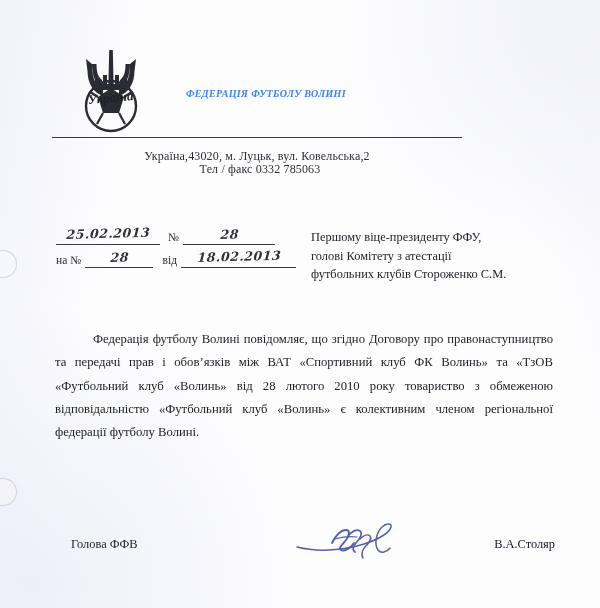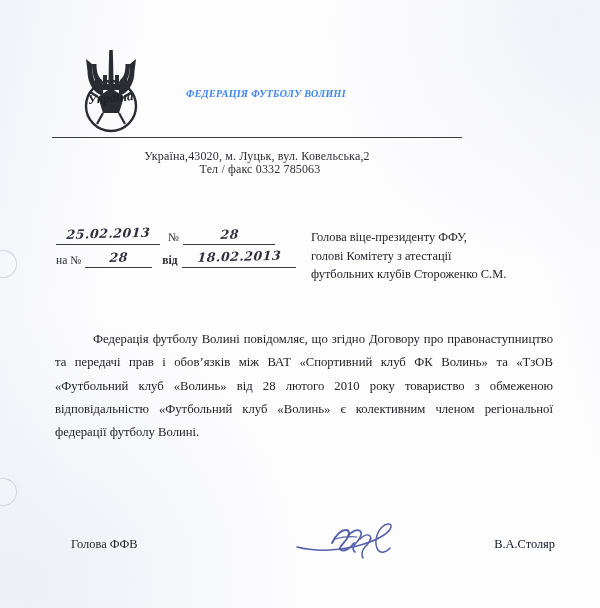--- a/index.html
+++ b/index.html
@@ -270,29 +270,29 @@
       <span class="ruled" id="ref-num-field">
         <span class="hw">28</span>
       </span>
     </div>
 
     <div class="ref-row">
       <span class="ref-label">на №</span>
       <span class="ruled" id="ref-onum-field">
         <span class="hw">28</span>
       </span>
-      <span class="ref-label" style="padding-left:10px;font-weight:bold;">від</span>
+      <span class="ref-label" style="padding-left:10px;">від</span>
       <span class="ruled" id="ref-odate-field">
         <span class="hw">18.02.2013</span>
       </span>
     </div>
   </div>
 
   <div id="addressee">
-    <span class="ad-line">Голова віце-президенту ФФУ,</span>
+    <span class="ad-line">Першому віце-президенту ФФУ,</span>
     <span class="ad-line">голові Комітету з атестації</span>
     <span class="ad-line">футбольних клубів Стороженко С.М.</span>
   </div>
 
   <div id="body-text">
     <p>Федерація футболу Волині повідомляє, що згідно Договору про правонаступництво та передачі прав і обов’язків між ВАТ «Спортивний клуб ФК Волинь» та «ТзОВ «Футбольний клуб «Волинь»  від 28 лютого 2010 року товариство з обмеженою відповідальністю «Футбольний клуб «Волинь» є колективним членом регіональної федерації футболу Волині.</p>
   </div>
 
   <div id="signature-row">
     <span id="signer-title">Голова ФФВ</span>

